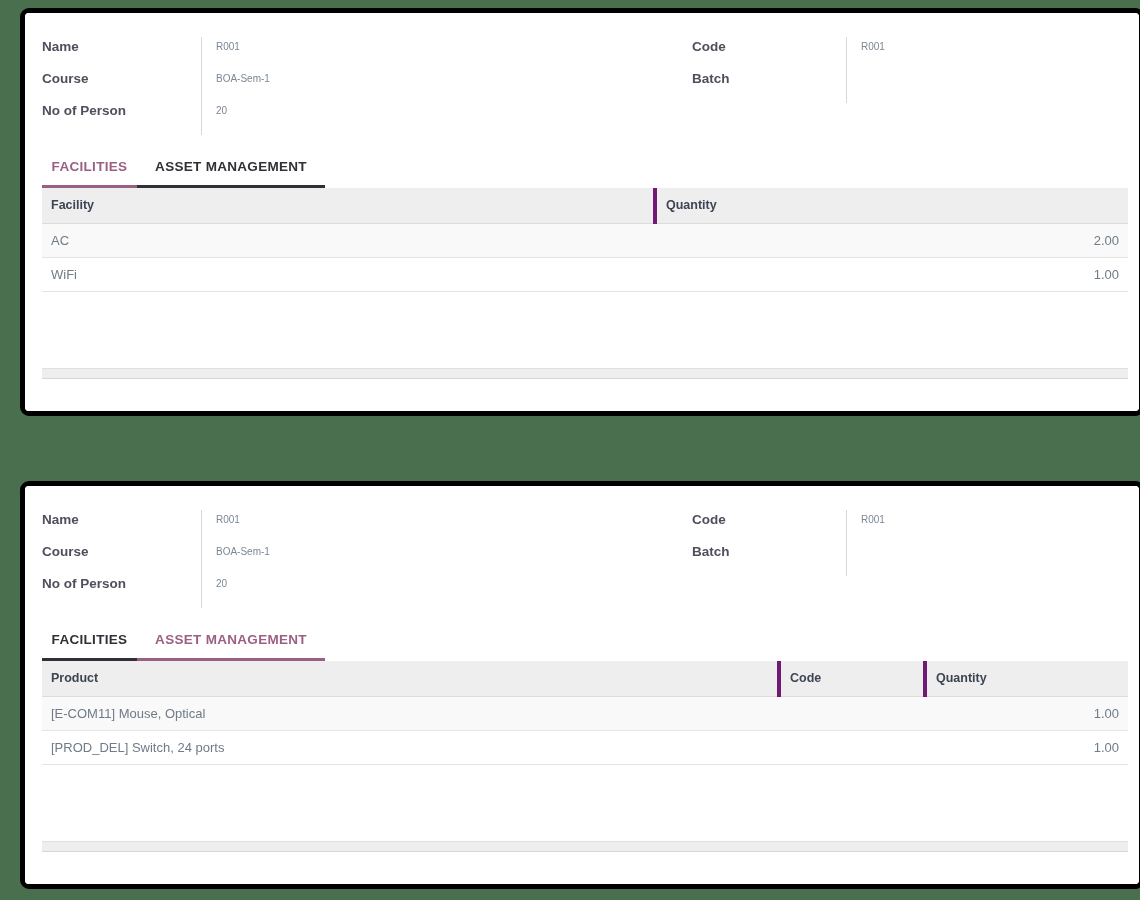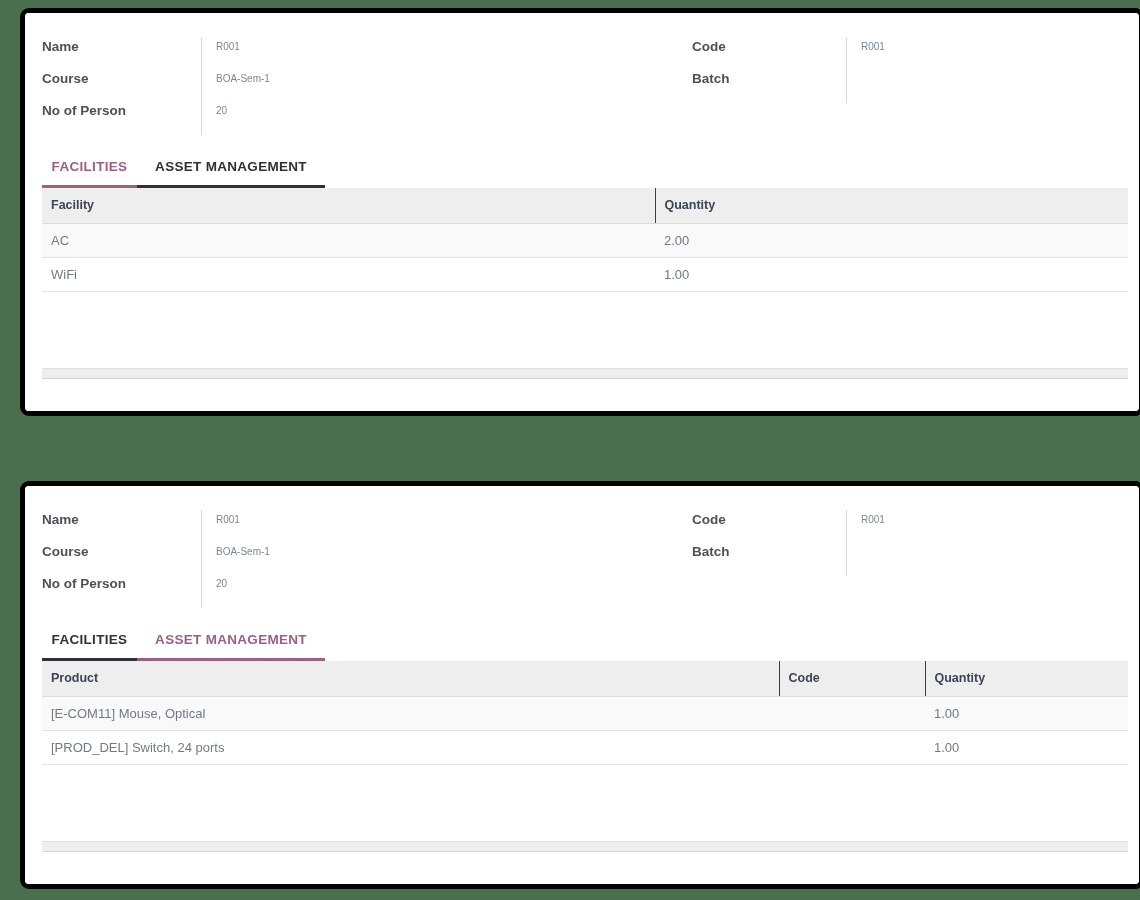--- a/index.html
+++ b/index.html
@@ -121,37 +121,37 @@
     table-layout: fixed;
   }
   table.grid thead th {
     background: #eeeeee;
     font-size: 12.5px;
     font-weight: bold;
     color: #3d4454;
     text-align: left;
     padding: 9px 8px 9px 9px;
     height: 35px;
-    border-right: 1px solid #701a75;
+    border-right: 4px solid #701a75;
     border-bottom: 1px solid #dcdcdc;
   }
   table.grid thead th:last-child { border-right: none; }
   table.grid tbody td {
     font-size: 13px;
     color: #6f7b87;
     padding: 2px 9px;
     height: 34px;
     border-bottom: 1px solid #e4e4e4;
     overflow: hidden;
     white-space: nowrap;
     text-overflow: ellipsis;
   }
   table.grid tbody tr:nth-child(odd)  td { background: #f9f9f9; }
   table.grid tbody tr:nth-child(even) td { background: #ffffff; }
-  td.num { padding-right: 11px; }
+  td.num { text-align: right; padding-right: 11px; }
 
   
   .hscroll {
     position: absolute;
     left: 17px;
     width: 1086px;
     height: 11px;
     background: #eeeeee;
     border-top: 1px solid #e0e0e0;
     border-bottom: 1px solid #d5d5d5;

